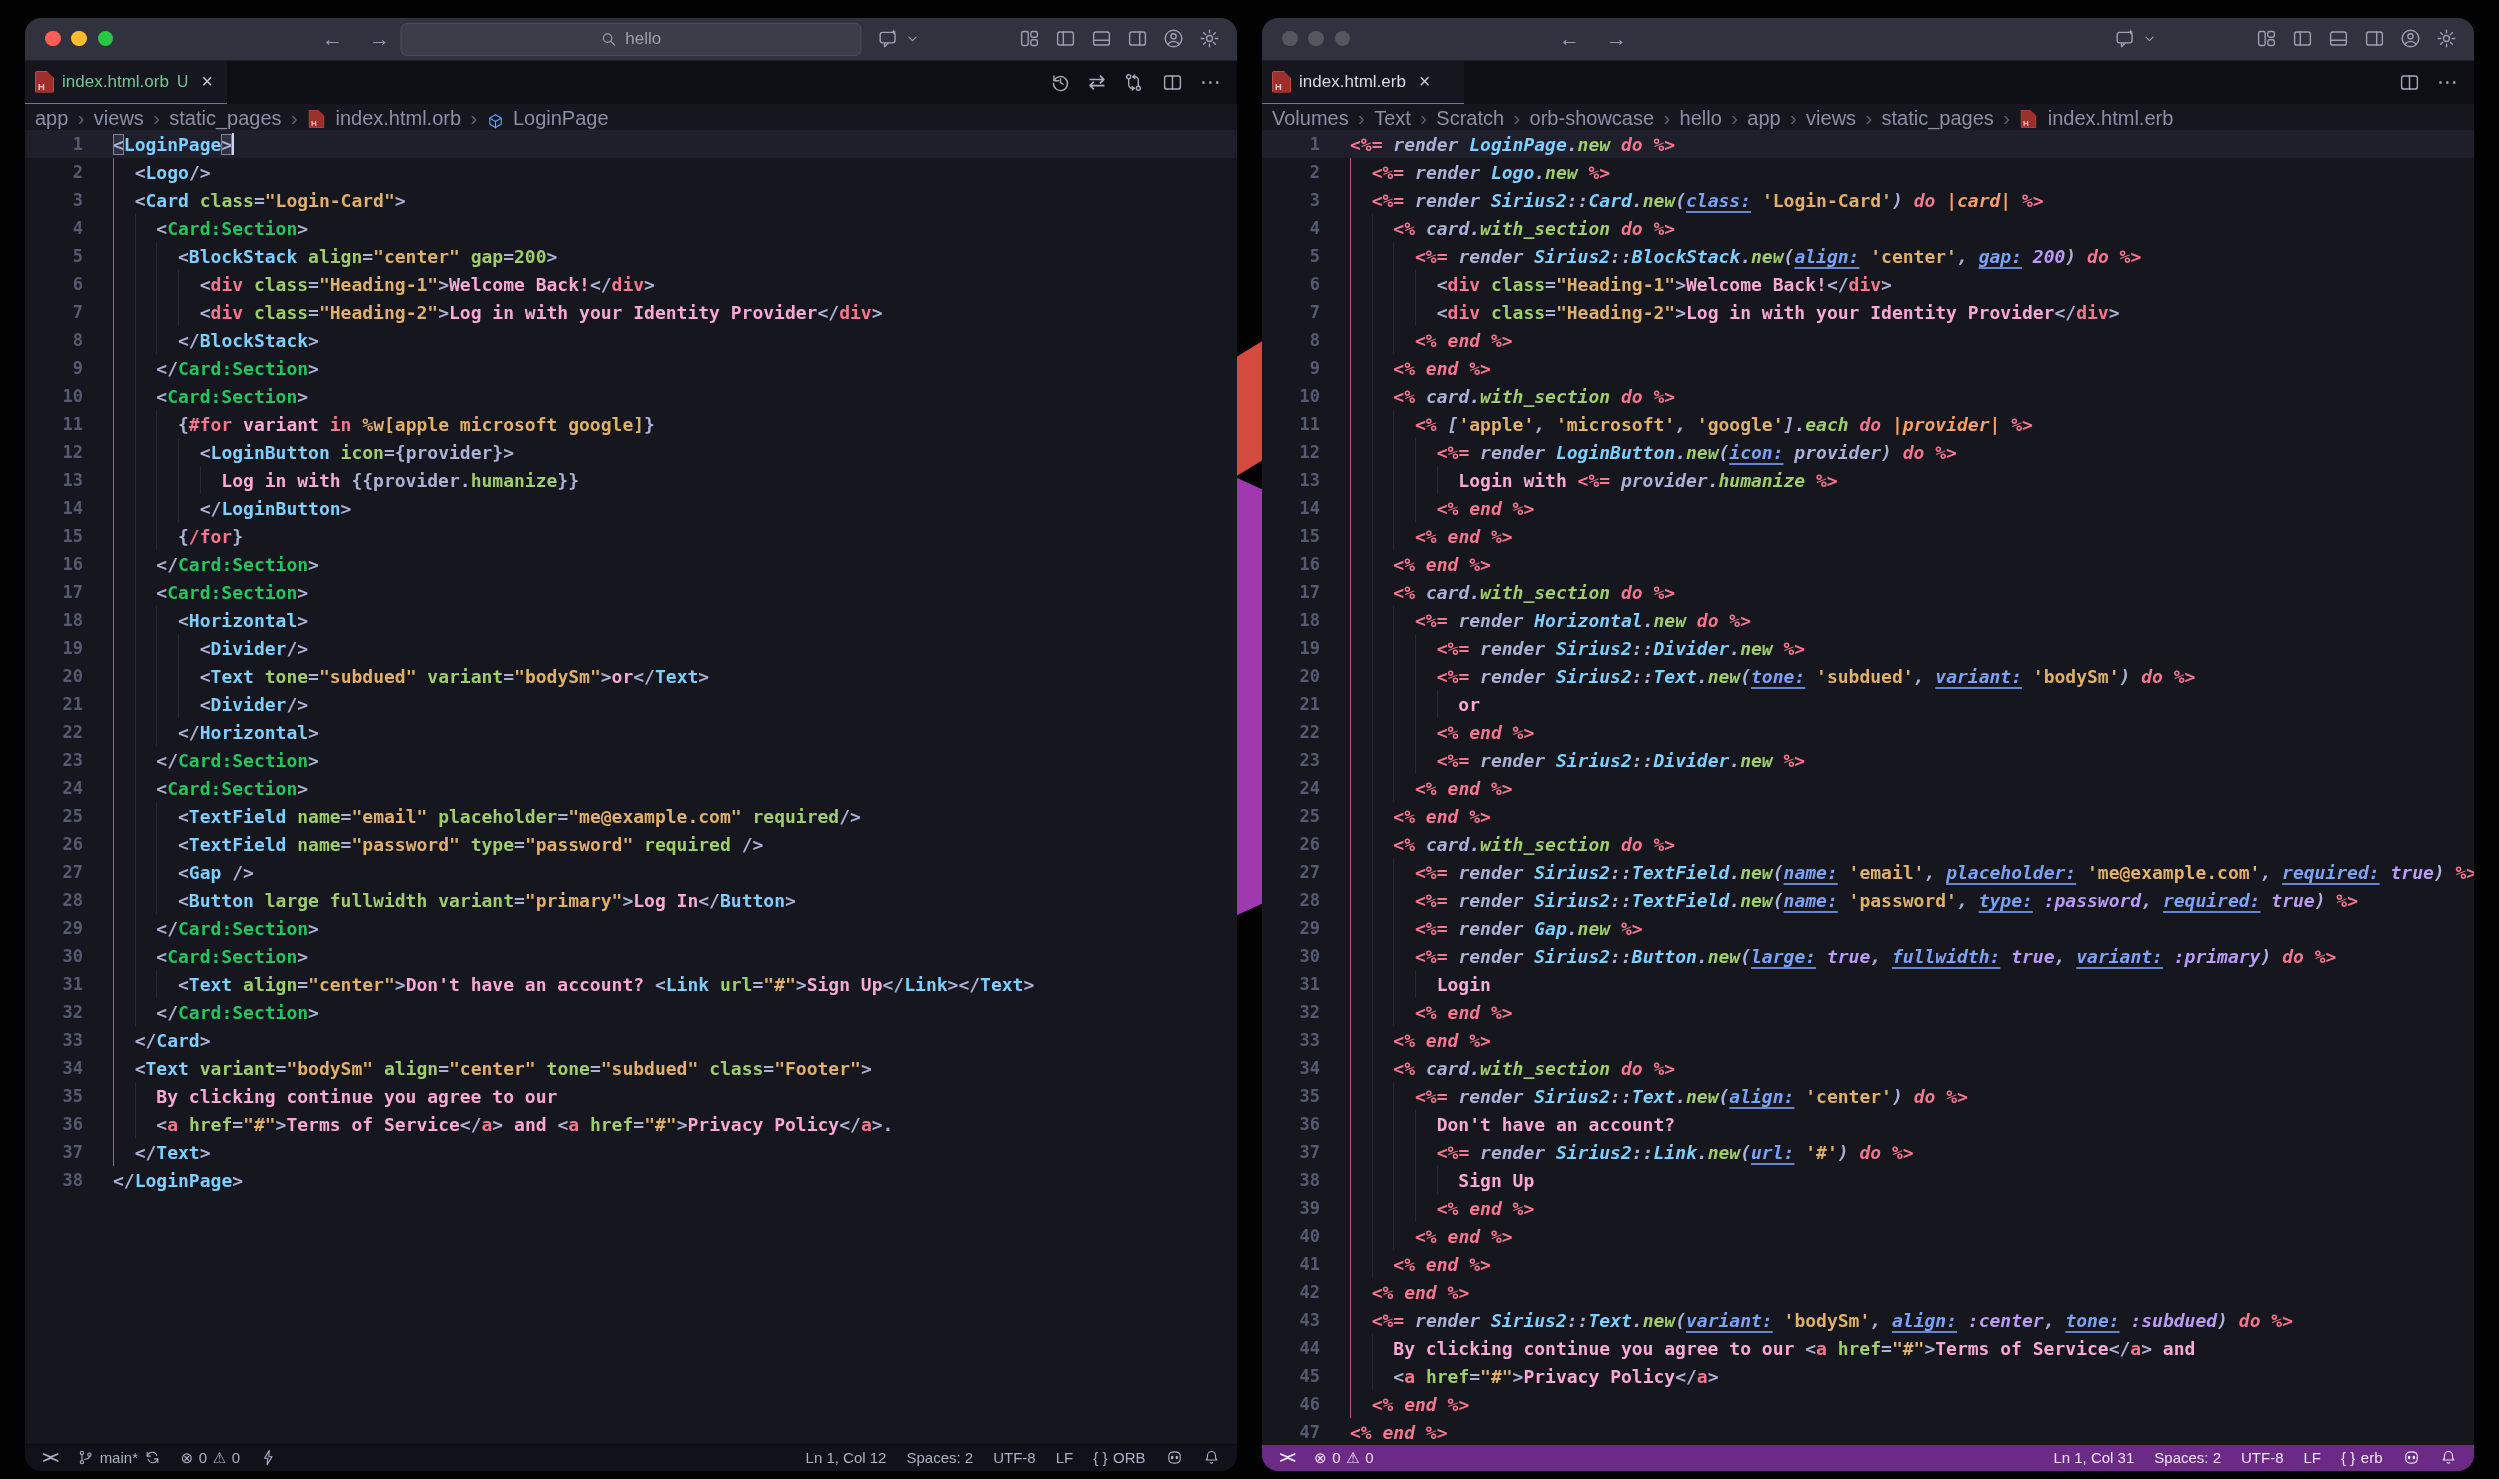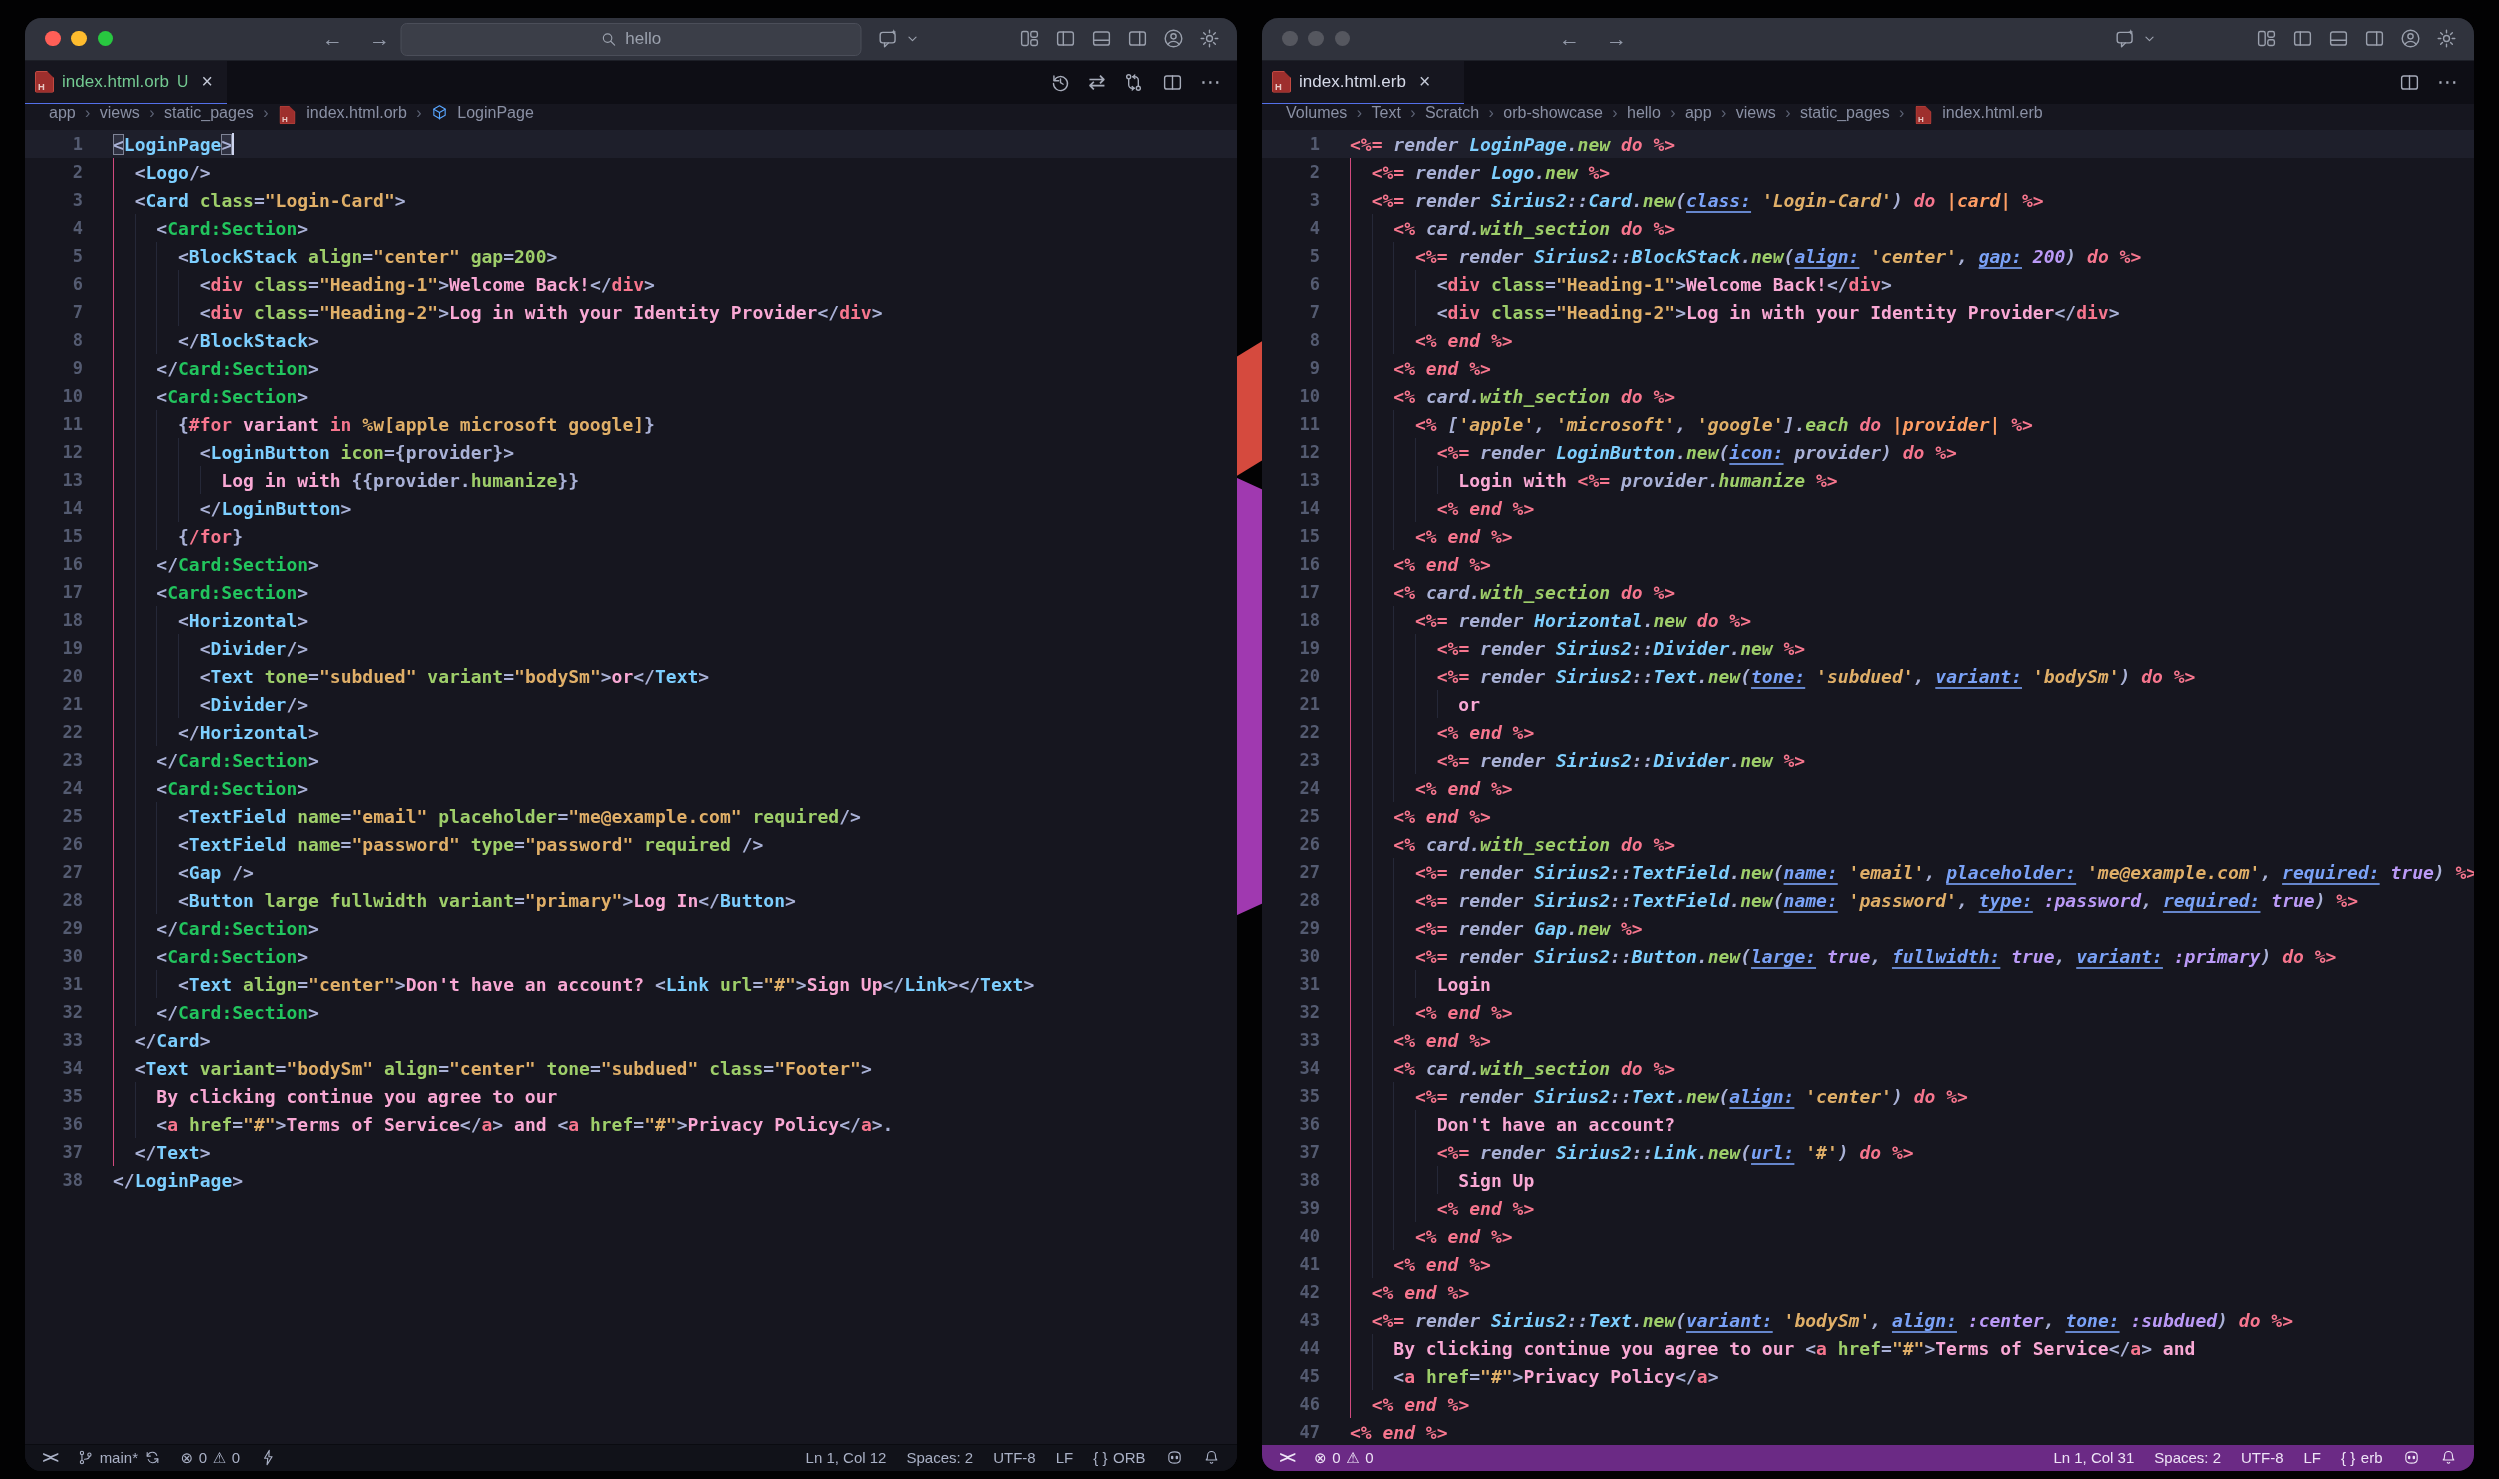--- a/index.html
+++ b/index.html
@@ -33,38 +33,38 @@
   .tab{width:202px;flex:none;background:#16161f;border-bottom:1.9px solid #5470ea;display:flex;align-items:center;gap:8.1px;padding:0 10px;box-sizing:border-box;}
   .tabname{font-size:17px;color:#d6dae8;white-space:nowrap;}
   .win-left .tabname,.win-left .badge{color:#73c991;}
   .badge{font-size:15.7px;}
   .tab-x{color:#c3c8d6;font-size:19.4px;margin-left:5px;}
   .tab-actions{display:flex;align-items:center;gap:17.5px;padding-right:16.3px;color:#a6abb9;font-size:20.7px;}
   .fico{width:17px;height:20px;background:#9e2f2d;border:1.3px solid #c24a42;border-radius:1.9px;clip-path:polygon(0 0,60% 0,100% 34%,100% 100%,0 100%);position:relative;flex:none;}
   .fico::after{content:"H";position:absolute;left:1.9px;bottom:0px;font-size:9.4px;font-weight:bold;color:#e8c9c5;font-family:"Liberation Sans",sans-serif;}
 
   
-  .crumbs{height:26px;background:#16161f;display:flex;align-items:flex-start;gap:9.4px;padding-left:24px;color:#8a90a4;font-size:16px;flex:none;white-space:nowrap;}
+  .crumbs{height:26px;background:#16161f;display:flex;align-items:flex-end;gap:9.4px;padding-left:10px;color:#8a90a4;font-size:20px;flex:none;white-space:nowrap;}
   .crumb-sep{color:#5d6375;}
   .crumbs .fico{transform:scale(.85);}
 
   
   .editor{flex:1;overflow:hidden;font-family:"DejaVu Sans Mono",monospace;font-weight:bold;font-size:18px;color:#c0caf5;padding-top:0.6px;}
   .cl{display:flex;height:28px;align-items:center;position:relative;}
   .cl.cur{background:rgba(185,195,255,0.055);}
   .ln{flex:0 0 58px;text-align:right;color:#545b71;font-size:17px;font-weight:bold;}
   .lc{margin-left:30px;position:relative;white-space:pre;height:100%;display:flex;align-items:center;}
   .gd{position:absolute;top:0;bottom:0;width:0;border-left:1.3px solid #252838;}
   .gd.a{border-left-color:#d14a7e;}
   .cursor{position:absolute;top:3.1px;bottom:3.1px;width:2.2px;background:#ced5ef;}
   
   .w{color:#a9b1d6}.t{color:#f9a8d4}.c{color:#7dcfff}.g{color:#9ece6a}.y{color:#e0af68}
   .r{color:#f7768e}.o{color:#22c55e}
   .wi{color:#a9b1d6;font-style:italic}.ci{color:#7dcfff;font-style:italic}.gi{color:#9ece6a;font-style:italic}
-  .yi{color:#e0af68;font-style:italic}.ri{color:#f7768e;font-style:italic}.oi{color:#ff9e64;font-style:italic}
+  .yi{color:#e0af68;}.ri{color:#f7768e;font-style:italic}.oi{color:#ff9e64;font-style:italic}
   .vi{color:#bb9af7;font-style:italic}
   .bu{color:#7aa2f7;font-style:italic;text-decoration:underline;text-decoration-thickness:1.6px;text-underline-offset:4.4px;text-decoration-color:rgba(122,162,247,.8);}
   .bx{outline:1.3px solid #7f8497;outline-offset:-1.3px;background:rgba(125,135,165,.18);}
 
   
   .statusbar{height:26px;flex:none;display:flex;align-items:center;justify-content:space-between;padding:0 17.5px;font-size:15px;white-space:nowrap;}
   .win-left .statusbar{background:#111219;border-top:0.6px solid #0a0b10;color:#aab1c6;}
   .win-right .statusbar{background:#6b2a85;color:#eee4f6;}
   .sb-left,.sb-right{display:flex;align-items:center;gap:20px;}
   .sb-item{display:flex;align-items:center;gap:5.6px;}

